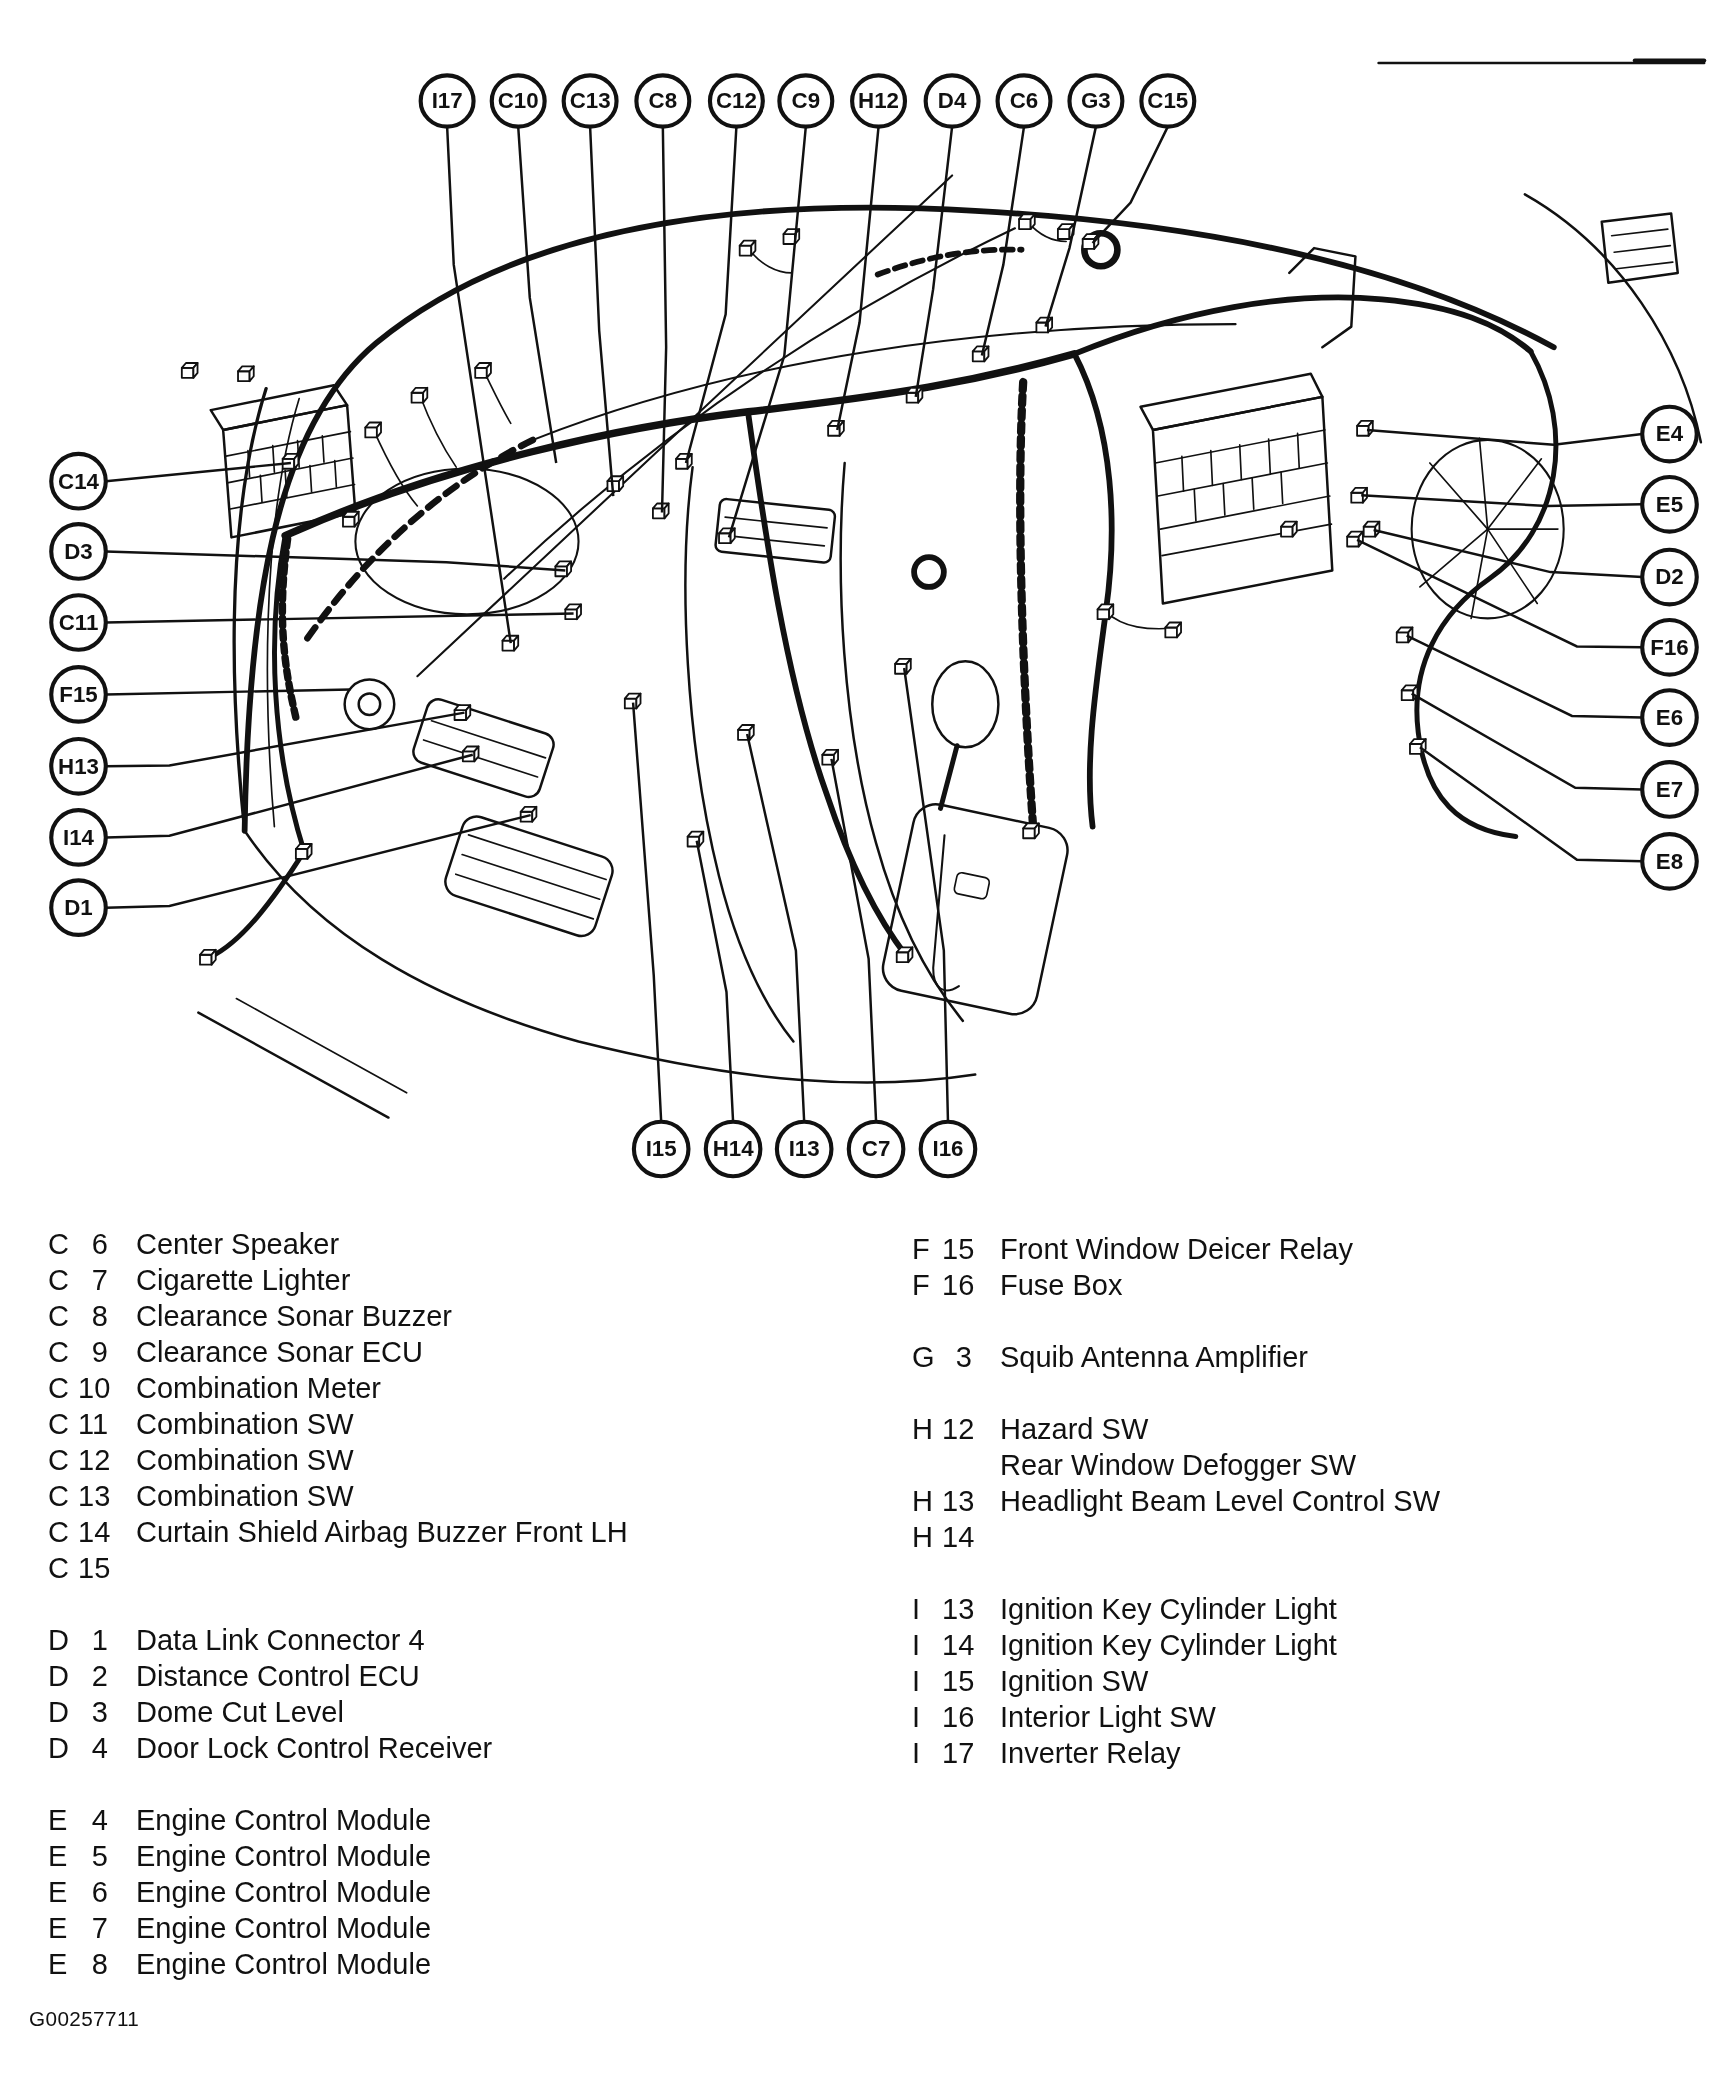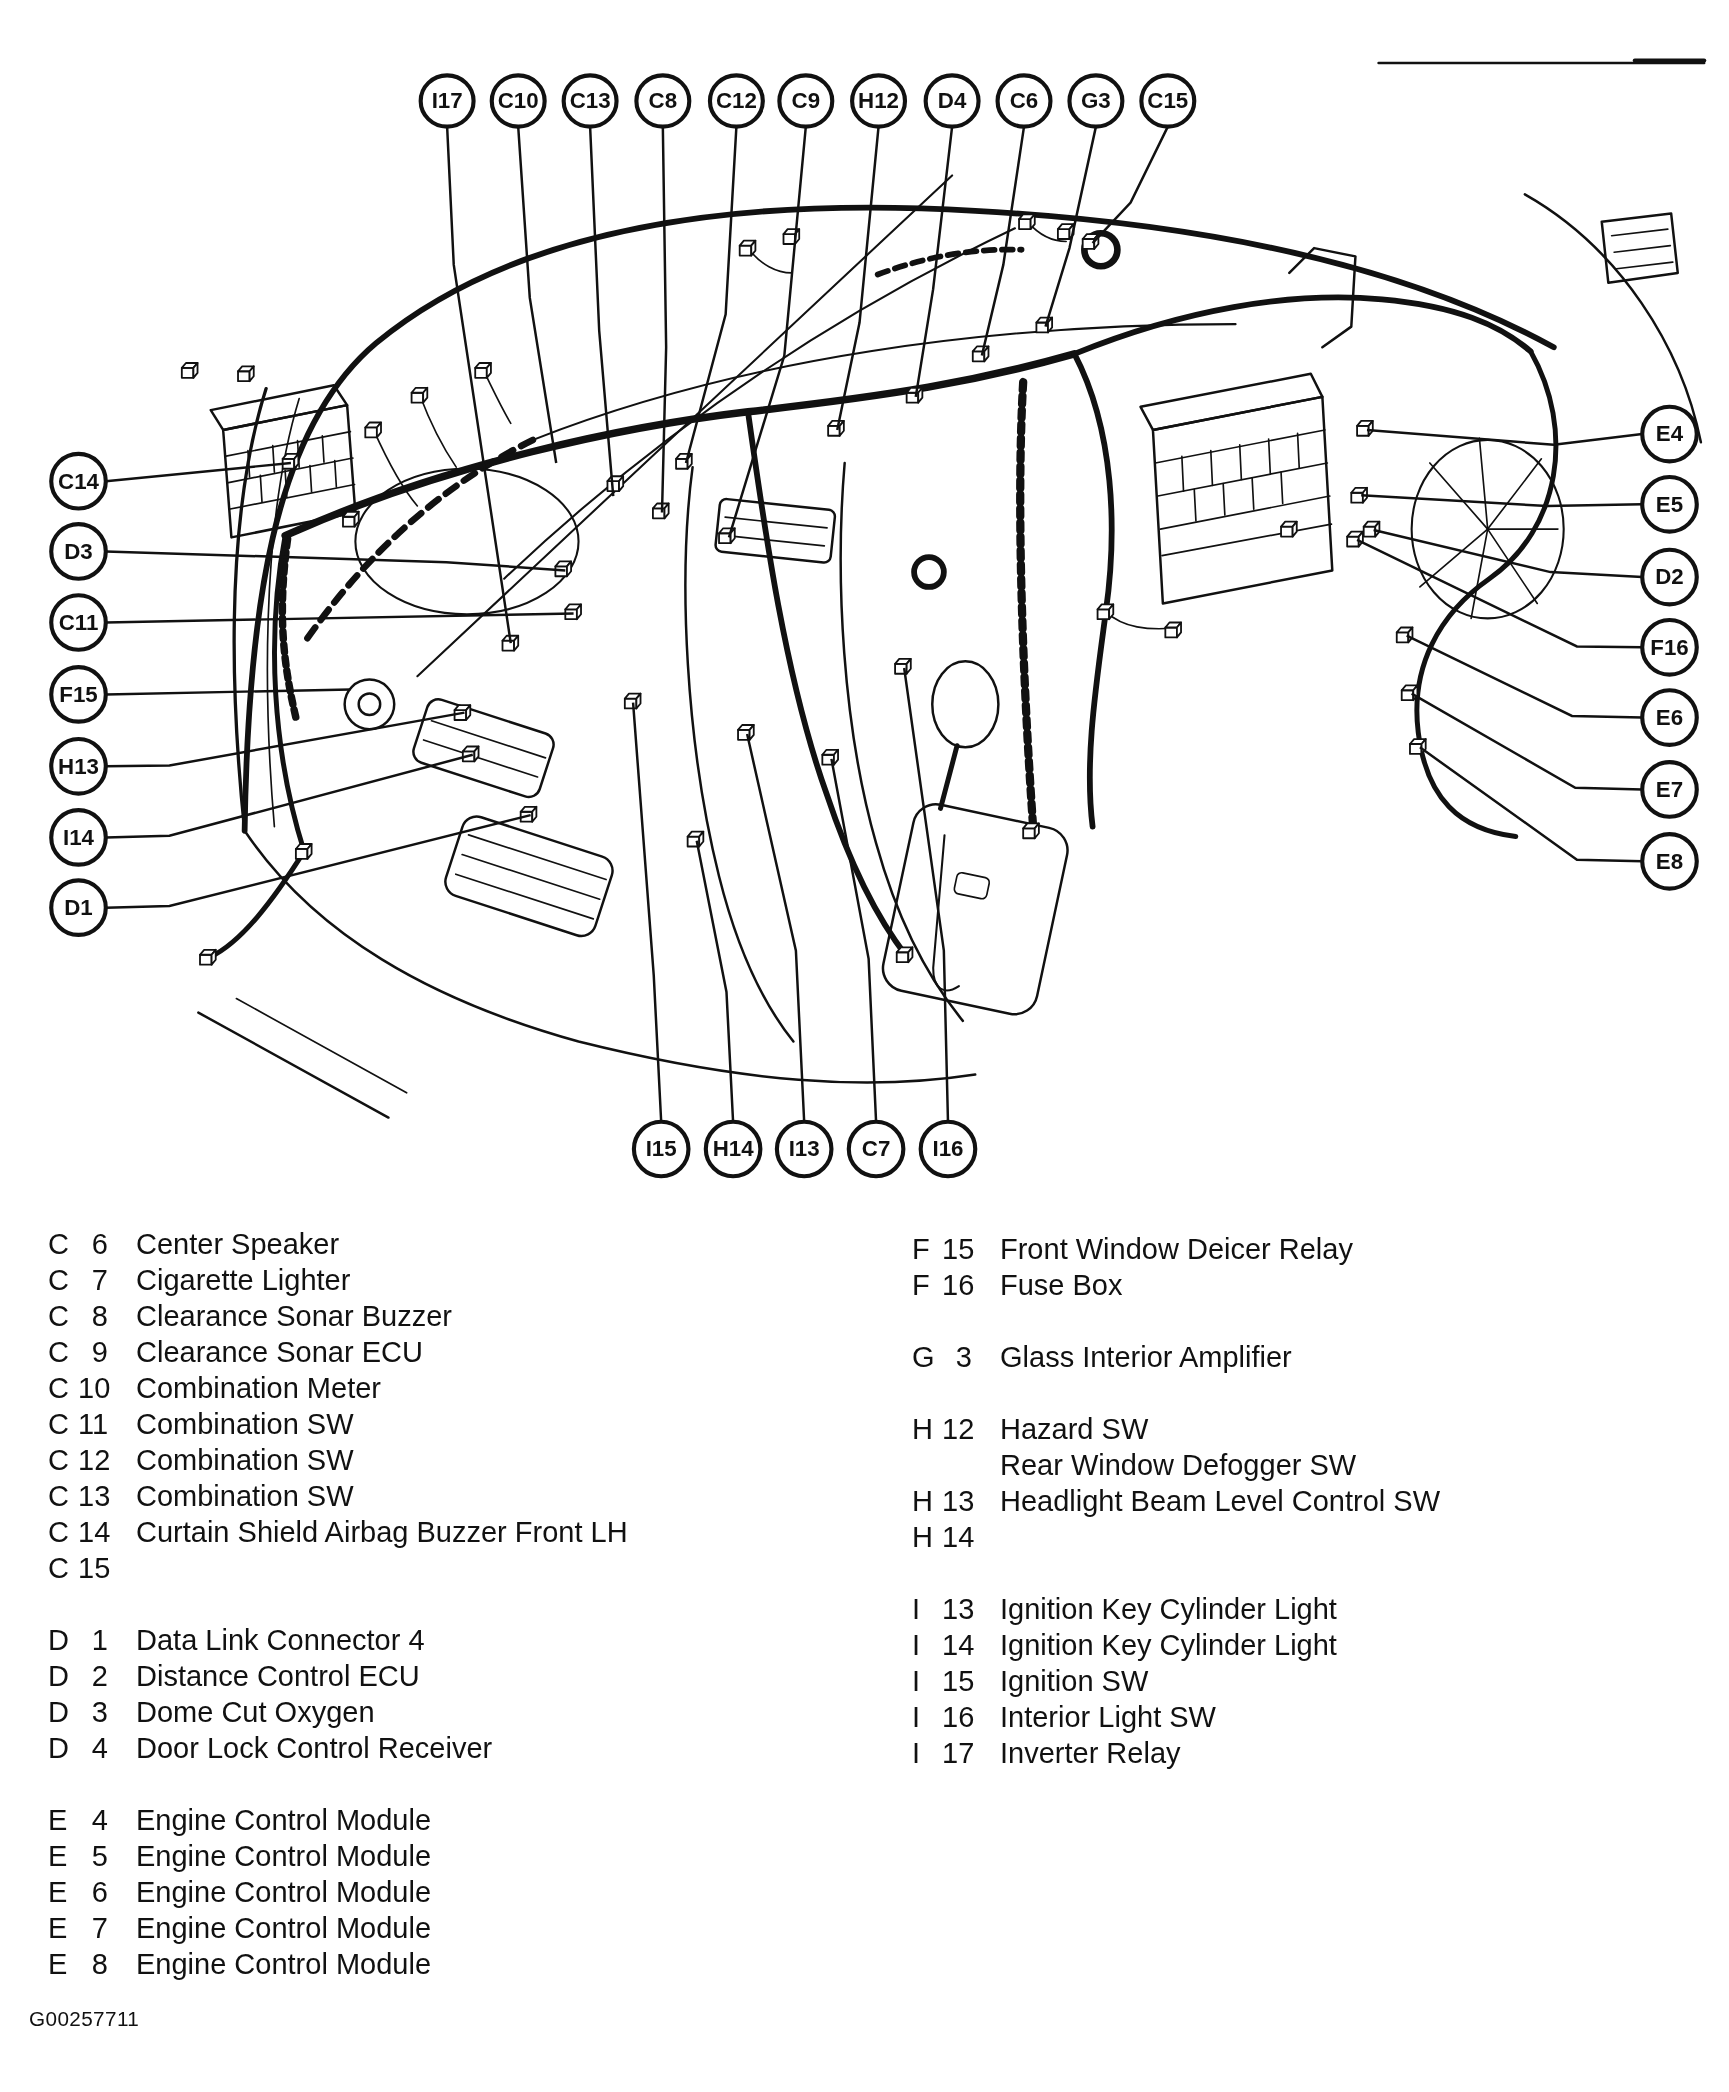--- a/index.html
+++ b/index.html
@@ -425,21 +425,21 @@
       <span class="lt">Data Link Connector 4</span>
     </div>
     <div class="lrow">
       <span class="lc">D</span>
       <span class="ln">2</span>
       <span class="lt">Distance Control ECU</span>
     </div>
     <div class="lrow">
       <span class="lc">D</span>
       <span class="ln">3</span>
-      <span class="lt">Dome Cut Oxygen</span>
+      <span class="lt">Dome Cut Level</span>
     </div>
     <div class="lrow">
       <span class="lc">D</span>
       <span class="ln">4</span>
       <span class="lt">Door Lock Control Receiver</span>
     </div>
     <div class="lgap"></div>
     <div class="lrow">
       <span class="lc">E</span>
       <span class="ln">4</span>
@@ -474,21 +474,21 @@
     </div>
     <div class="lrow">
       <span class="lc">F</span>
       <span class="ln">16</span>
       <span class="lt">Fuse Box</span>
     </div>
     <div class="lgap"></div>
     <div class="lrow">
       <span class="lc">G</span>
       <span class="ln">3</span>
-      <span class="lt">Glass Interior Amplifier</span>
+      <span class="lt">Squib Antenna Amplifier</span>
     </div>
     <div class="lgap"></div>
     <div class="lrow">
       <span class="lc">H</span>
       <span class="ln">12</span>
       <span class="lt">Hazard SW</span>
     </div>
     <div class="lrow">
       <span class="lc"></span>
       <span class="ln"></span>

